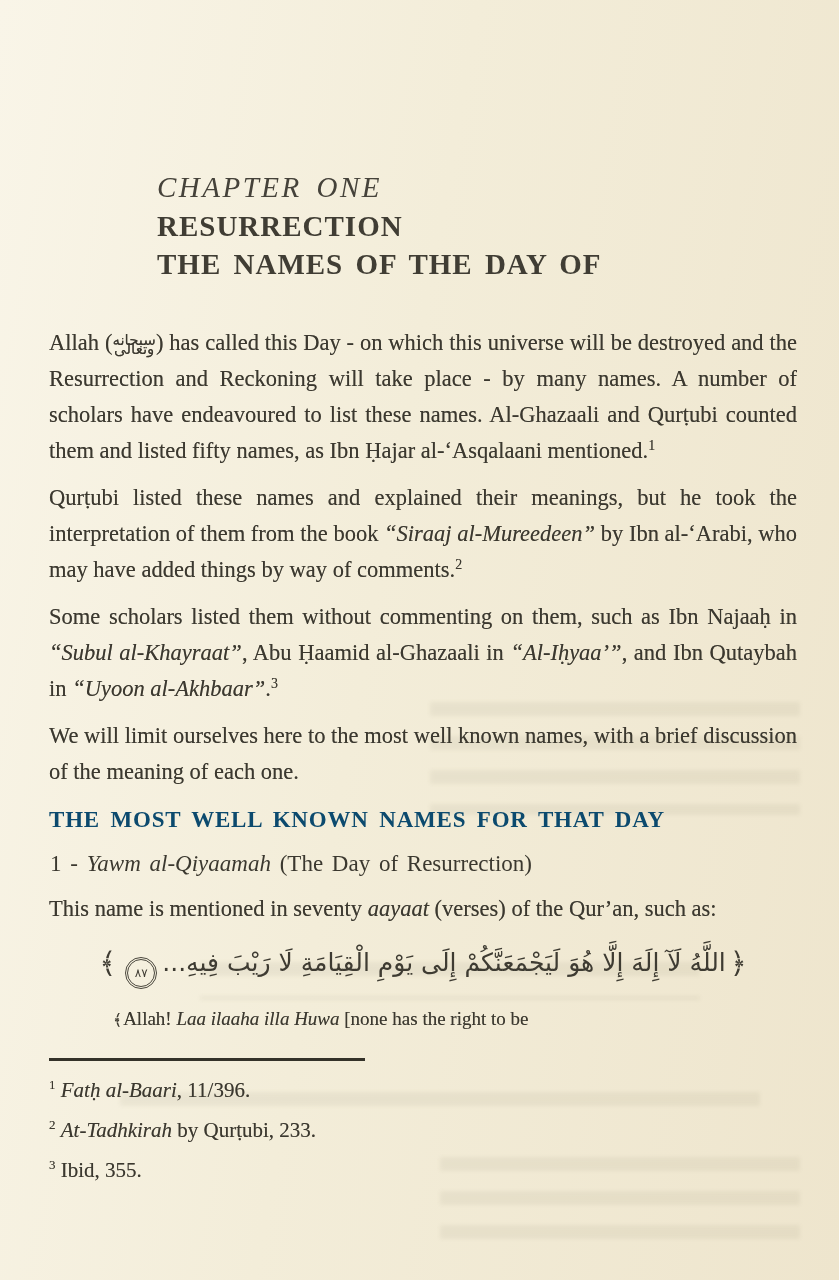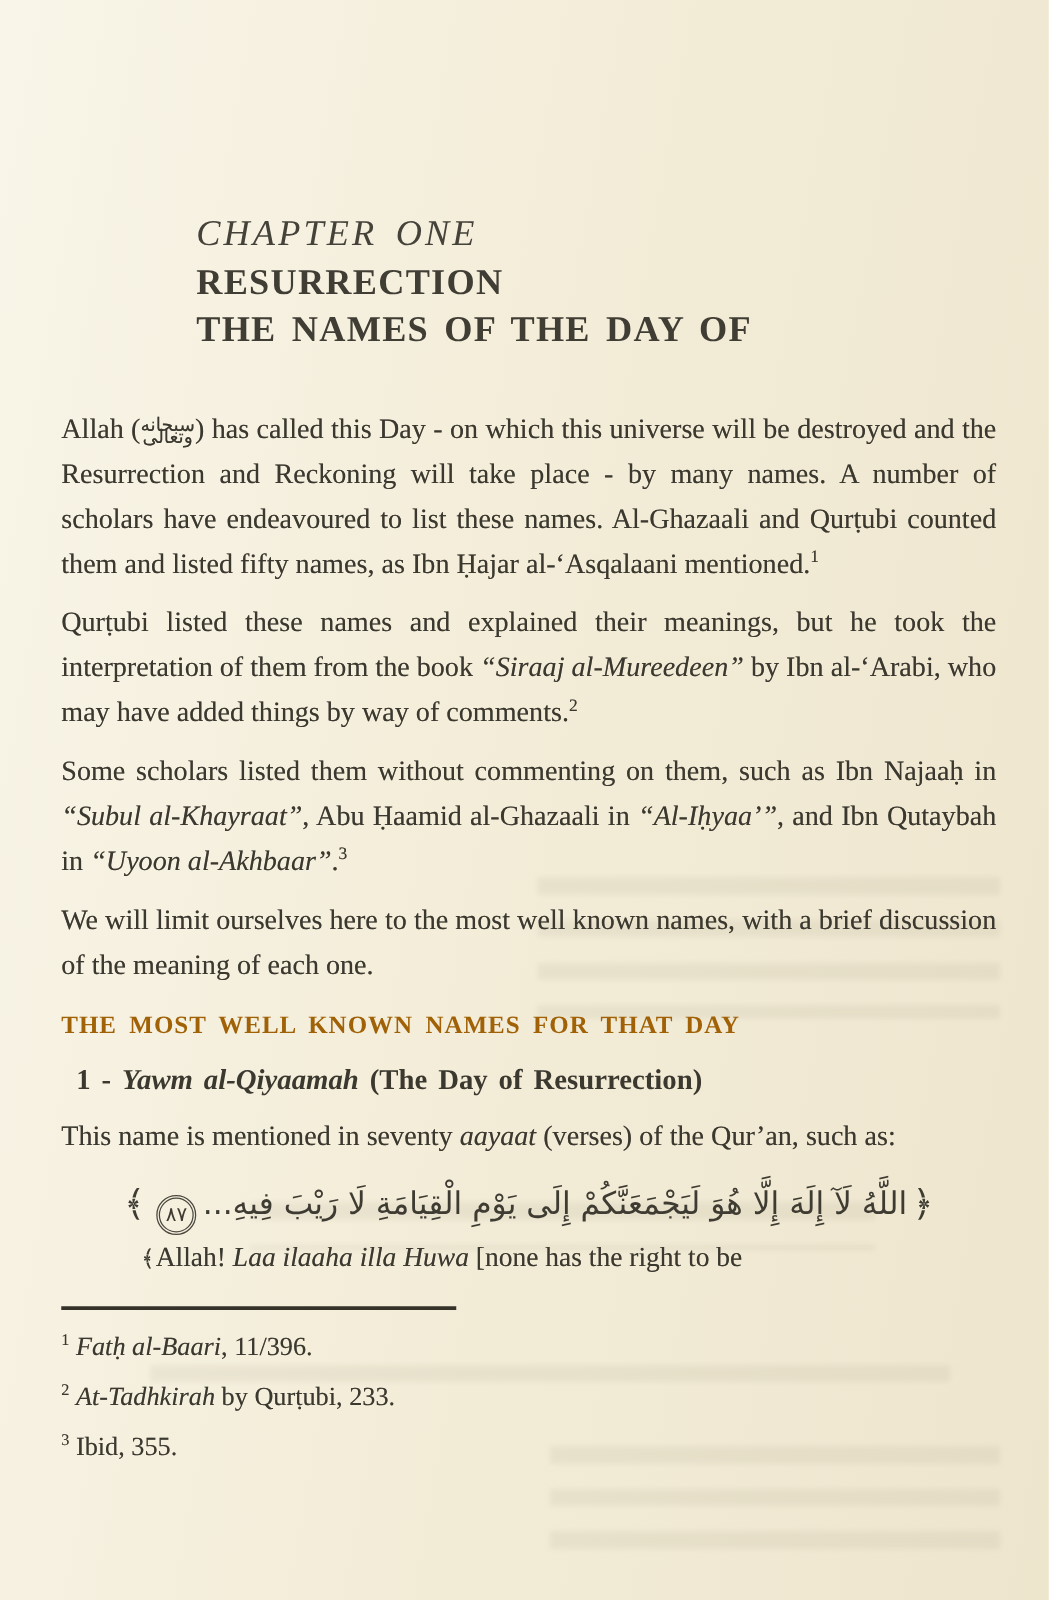--- a/index.html
+++ b/index.html
@@ -63,29 +63,29 @@
     margin: 0 0 11px 0;
     font-size: 22.5px;
     line-height: 36px;
     text-align: justify;
     text-shadow: 0 0 0.5px rgba(59,56,47,0.55);
   }
 
   .section-heading {
     margin: 15px 0 14px 0;
     font-weight: bold;
-    font-size: 20px;
+    font-size: 23px;
     line-height: 30px;
     letter-spacing: 0.8px;
     word-spacing: 4px;
-    color: #a16207;
+    color: #0c4a6e;
   }
   .subheading {
-    margin: 0 0 12px 12px;
-    font-weight: bold;
+    margin: 0 0 12px 1px;
+    font-weight: normal;
     font-size: 23px;
     line-height: 30px;
     word-spacing: 3px;
   }
   .intro p { margin-bottom: 0; }
 
   .arabic-line {
     margin-top: 10px;
     text-align: center;
     direction: rtl;
@@ -95,29 +95,30 @@
     color: #3e3b32;
   }
   .bracket { font-size: 29px; vertical-align: -2px; padding: 0 4px; }
   .medallion {
     display: inline-flex;
     align-items: center;
     justify-content: center;
     width: 26px; height: 26px;
     border: 3px double #4a473d;
     border-radius: 50%;
-    font-size: 16px;
+    font-size: 12px;
     line-height: 1;
     vertical-align: -6px;
     margin: 0 5px;
   }
 
   .translation {
+    margin-top: 13px;
     padding-left: 64px;
-    font-size: 22px;
+    font-size: 19px;
     line-height: 33px;
     text-shadow: 0 0 0.5px rgba(59,56,47,0.55);
   }
 
   .footnote-block { margin-top: 21px; }
   .footnote-rule {
     width: 316px; height: 3px;
     background: #343229;
     margin-bottom: 9px;
   }

